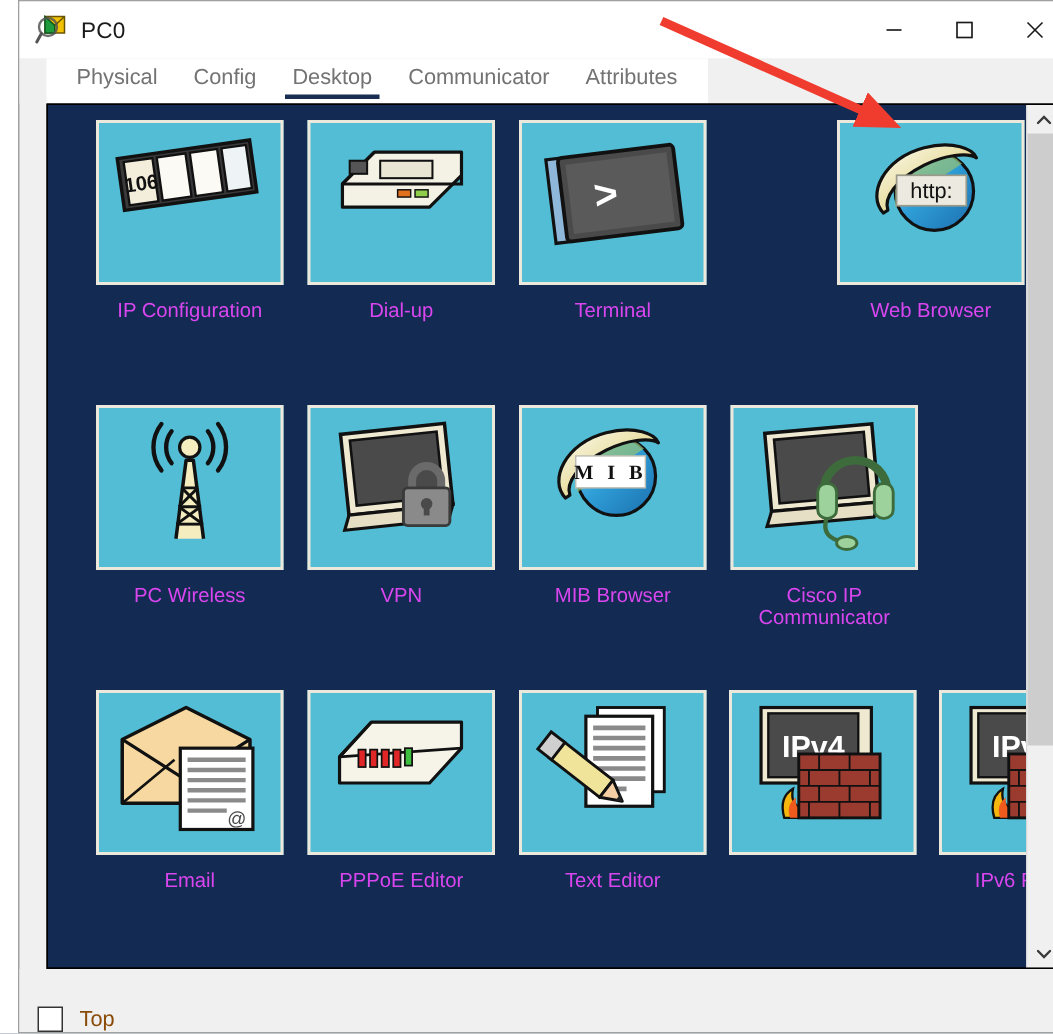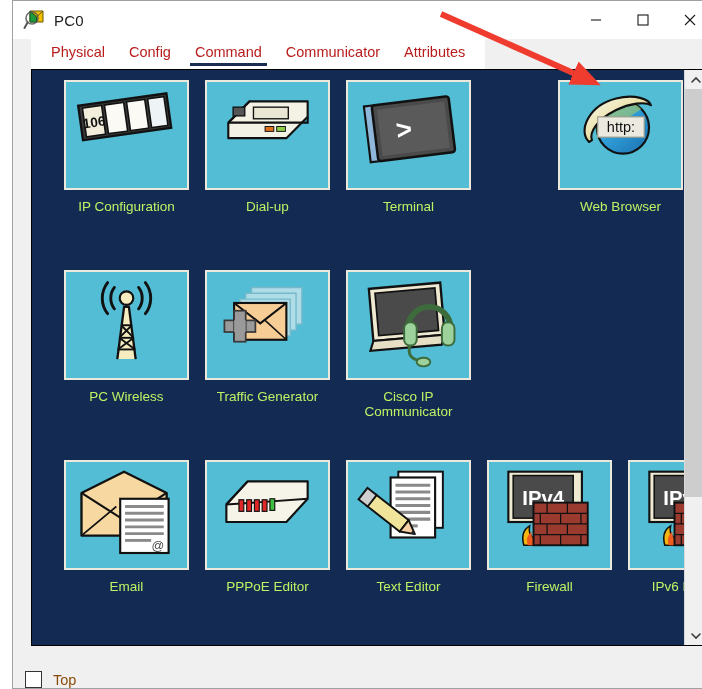--- a/index.html
+++ b/index.html
@@ -69,21 +69,21 @@
     position: absolute;
     left: 18px; top: 0;
     height: 30px;
     background: #ffffff;
     display: flex;
     align-items: flex-start;
     padding: 0 8px 0 8px;
   }
   .tab {
     font-size: 14.5px;
-    color: #b91c1c;
+    color: #737373;
     padding: 5px 12px 0 12px;
     height: 25px;
     box-sizing: border-box;
     position: relative;
     cursor: default;
     white-space: nowrap;
   }
   .tab.active::after {
     content: "";
     position: absolute;
@@ -137,21 +137,21 @@
     overflow: hidden;
   }
   .tile-inner {
     position: absolute;
     left: 0; top: 0; right: 0; bottom: 0;
   }
   .icon-label {
     margin-top: 9px;
     font-size: 13.5px;
     line-height: 15px;
-    color: #bef264;
+    color: #d946ef;
     text-align: center;
     width: 132px;
   }
 
   
   #scrollbar {
     width: 21px;
     background: #f0f0f0;
     border-left: 1px solid #d8d8d8;
     flex: 0 0 auto;
@@ -248,21 +248,21 @@
           <line x1="11" y1="1" x2="1" y2="11" stroke="#1a1a1a" stroke-width="1.1"></line>
         </svg>
       </div>
     </div>
   </div>
 
   <div id="tabstrip">
     <div id="tabs">
       <div class="tab">Physical</div>
       <div class="tab">Config</div>
-      <div class="tab active">Command</div>
+      <div class="tab active">Desktop</div>
       <div class="tab">Communicator</div>
       <div class="tab">Attributes</div>
     </div>
   </div>
 
   <div id="content-frame">
     <div id="desktop">
       <div id="icon-grid">
 
         <div class="icon-row">
@@ -361,42 +361,52 @@
                   <line x1="57" y1="55" x2="70" y2="68"></line>
                   <line x1="68" y1="55" x2="55" y2="68"></line>
                   <line x1="55" y1="68" x2="71.5" y2="80"></line>
                   <line x1="70" y1="68" x2="53.5" y2="80"></line>
                 </g>
               </svg>
             </div>
             <div class="icon-label">PC Wireless</div>
           </div>
 
-
-          <div class="icon-cell">
-            <div class="tile">
-              <svg class="tile-inner" viewBox="0 0 125 110">
-                <g fill="#bfe3ec" stroke="#7fb9c8" stroke-width="1.4" opacity=".85">
-                  <path d="M46 16 L98 16 L98 54 L46 54 Z"></path>
-                  <path d="M40 22 L92 22 L92 60 L40 60 Z"></path>
-                  <path d="M34 28 L86 28 L86 66 L34 66 Z"></path>
-                </g>
-                <rect x="28" y="32" width="54" height="38" fill="#f7cd96" stroke="#111" stroke-width="2.2"></rect>
-                <path d="M28 32 L55 53 L82 32" fill="none" stroke="#111" stroke-width="2.2"></path>
-                <path d="M28 70 L50 50 M82 70 L60 50" stroke="#111" stroke-width="1.6" fill="none"></path>
+          <div class="icon-cell">
+            <div class="tile">
+              <svg class="tile-inner" viewBox="0 0 125 110">
+                <g transform="rotate(-6 62 48)">
+                  <rect x="24" y="14" width="72" height="56" fill="#efe9d2" stroke="#111" stroke-width="2.4"></rect>
+                  <rect x="30" y="19" width="60" height="45" fill="#4a4a4a" stroke="#111" stroke-width="1.8"></rect>
+                  <path d="M24 70 L20 80 L92 80 L96 70 Z" fill="#e6dfc6" stroke="#111" stroke-width="2.2"></path>
+                </g>
                 <g>
-                  <rect x="18" y="50" width="32" height="12" fill="#9a9a9a" stroke="#3a3a3a" stroke-width="1.8"></rect>
-                  <rect x="28" y="40" width="12" height="32" fill="#9a9a9a" stroke="#3a3a3a" stroke-width="1.8"></rect>
-                  <rect x="28" y="50" width="12" height="12" fill="#9a9a9a" stroke="none"></rect>
-                </g>
-              </svg>
-            </div>
-            <div class="icon-label">Traffic Generator</div>
-          </div>
-
+                  <path d="M70 57 v-7 a10 10 0 0 1 20 0 v7" fill="none" stroke="#6a6a6a" stroke-width="5.5"></path>
+                  <rect x="64" y="55" width="32" height="26" rx="3" fill="#8a8a8a" stroke="#3a3a3a" stroke-width="2"></rect>
+                  <circle cx="80" cy="66" r="4" fill="#4a4a4a"></circle>
+                  <rect x="78" y="66" width="4" height="8" fill="#4a4a4a"></rect>
+                </g>
+              </svg>
+            </div>
+            <div class="icon-label">VPN</div>
+          </div>
+
+
+          <div class="icon-cell">
+            <div class="tile">
+              <svg class="tile-inner" viewBox="0 0 125 110">
+                <circle cx="65" cy="47" r="27" fill="url(#globeG)" stroke="#111" stroke-width="2.2"></circle>
+                <path d="M38 47 a27 27 0 0 1 27 -27 a27 27 0 0 1 19 8 l-46 30 Z" fill="#8fbf7a" opacity=".75"></path>
+                <path d="M30 62 C18 50 30 24 58 17 C78 12 92 18 94 24 C88 20 72 22 58 29 C38 39 30 52 33 60 Z" fill="url(#swooshG)" stroke="#111" stroke-width="2.2" stroke-linejoin="round"></path>
+                <rect x="37" y="33" width="48" height="22" fill="#ffffff" stroke="#bdbdb2" stroke-width="1"></rect>
+                <text x="61" y="49" font-family="'Liberation Serif',serif" font-size="14" font-weight="bold" fill="#111" text-anchor="middle" letter-spacing="3">M I B</text>
+              </svg>
+            </div>
+            <div class="icon-label">MIB Browser</div>
+          </div>
 
           <div class="icon-cell">
             <div class="tile">
               <svg class="tile-inner" viewBox="0 0 125 110">
                 <g transform="rotate(-5 62 44)">
                   <rect x="24" y="14" width="74" height="54" fill="#efe9d2" stroke="#111" stroke-width="2.4"></rect>
                   <rect x="30" y="19" width="62" height="44" fill="#4a4a4a" stroke="#111" stroke-width="1.8"></rect>
                   <path d="M24 68 L20 78 L94 78 L98 68 Z" fill="#e6dfc6" stroke="#111" stroke-width="2.2"></path>
                 </g>
                 <g fill="#9ed29c" stroke="#3d6b3c" stroke-width="2">
@@ -501,21 +511,20 @@
                     <line x1="95" y1="53" x2="95" y2="64"></line>
                     <line x1="60" y1="64" x2="60" y2="75"></line>
                     <line x1="81" y1="64" x2="81" y2="75"></line>
                     <line x1="53" y1="75" x2="53" y2="86"></line>
                     <line x1="74" y1="75" x2="74" y2="86"></line>
                     <line x1="95" y1="75" x2="95" y2="86"></line>
                   </g>
                 </g>
               </svg>
             </div>
-            <div class="icon-label">Firewall</div>
           </div>
 
           <div class="icon-cell">
             <div class="tile">
               <svg class="tile-inner" viewBox="0 0 125 110">
                 <rect x="20" y="10" width="76" height="52" fill="#efe9d2" stroke="#111" stroke-width="2.2"></rect>
                 <rect x="25" y="14" width="62" height="44" fill="#4a4a4a" stroke="#111" stroke-width="1.6"></rect>
                 <text x="56" y="44" font-family="'Liberation Sans',sans-serif" font-size="21" font-weight="bold" fill="#fff" text-anchor="middle">IPv6</text>
                 <g>
                   <path d="M36 86 q-4 -14 6 -20 q-2 10 5 13 q4 -10 0 -18 q14 8 11 25 Z" fill="#f5b60d" stroke="#111" stroke-width="1.6"></path>

